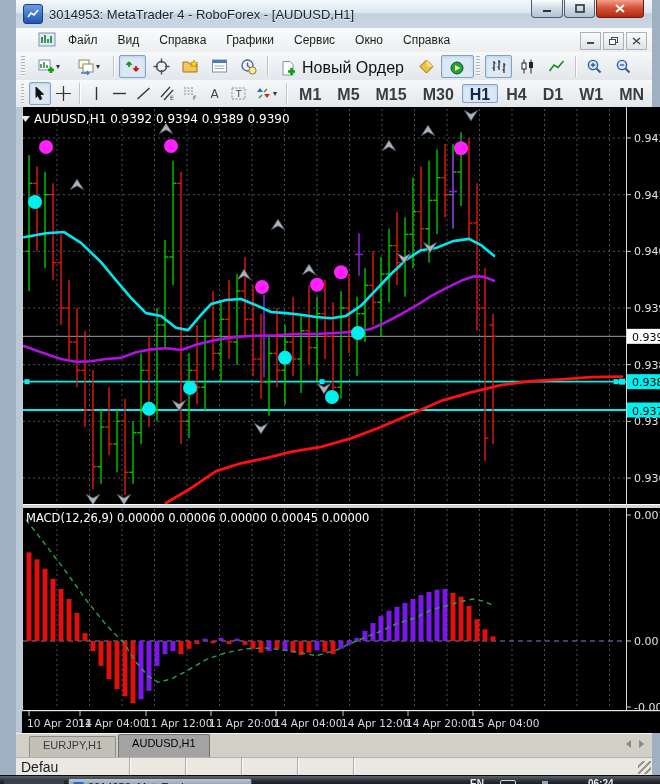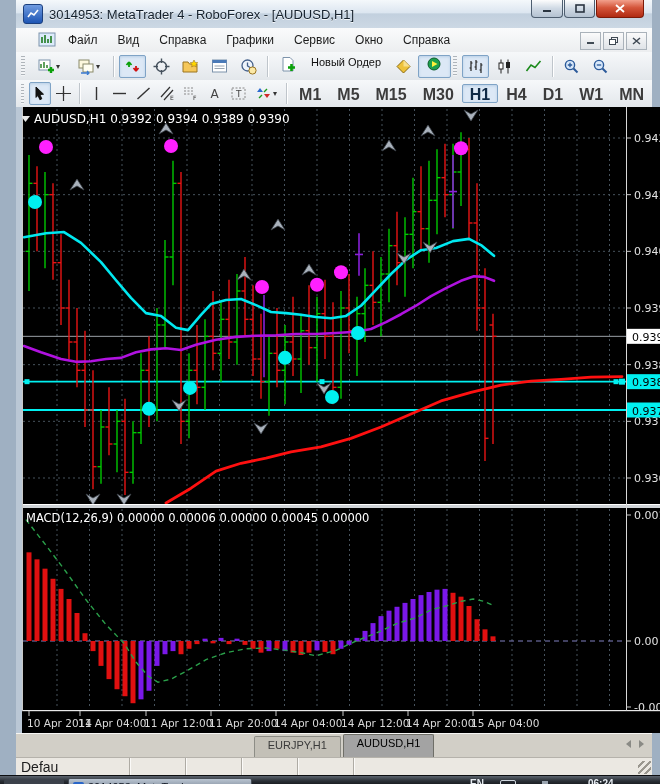--- a/index.html
+++ b/index.html
@@ -36,32 +36,32 @@
   .tbar2{top:80px;height:27px;}
   .grip{width:4px;height:20px;margin:0 4px 0 2px;
     background:repeating-linear-gradient(180deg,#aeb4ba 0 1px,#f2f4f6 1px 3px);}
   .vsep{width:1px;height:21px;background:#bfc5cb;margin:0 4px;box-shadow:1px 0 0 #fff;}
   .tbtn{width:27px;height:23px;border:1px solid transparent;border-radius:2px;background:transparent;
     display:flex;align-items:center;justify-content:center;padding:0;margin:0 1px;}
   .tbtn.drop{width:38px;gap:1px;}
   .caret{font-size:8px;color:#333;font-family:"DejaVu Sans",sans-serif;}
   .pressed{border:1px solid #7fa3c6!important;background:#dce8f6!important;box-shadow:inset 0 1px 3px #b9cfe6;}
   .txtbtn{height:23px;border:1px solid transparent;border-radius:2px;background:transparent;
-    display:flex;align-items:flex-start;gap:14px;padding:0 7px;font-size:11px;color:#101010;font-family:"Liberation Sans",sans-serif;}
+    display:flex;align-items:flex-end;gap:5px;padding:0 7px;font-size:16px;color:#101010;font-family:"Liberation Sans",sans-serif;}
   .tf{height:19px;border:1px solid transparent;border-radius:2px;background:transparent;
     padding:1px 7px;font-size:16px;font-weight:bold;color:#3c3c3c;font-family:"Liberation Sans",sans-serif;}
   .tf.pressed{color:#102a46;}
 
   
   .chartwrap{position:absolute;left:0;top:107px;width:660px;height:626px;background:#000;}
   svg text{font-family:"DejaVu Sans",sans-serif;}
 
   
   .tabbar{position:absolute;left:0;top:733px;right:0;height:24px;background:#d2cfc7;
-    border-top:1px solid #f6f6f4;display:flex;align-items:flex-end;padding-left:22px;justify-content:center;}
+    border-top:1px solid #f6f6f4;display:flex;align-items:flex-end;padding-left:13px;}
   .tab{height:19px;padding:2px 13px 0;font-size:11px;color:#3a3a3a;background:#c3c0b7;
     border:1px solid #8d8d86;border-bottom:none;border-radius:2px 2px 0 0;margin-right:2px;white-space:nowrap;}
   .tab.active{background:#a3a3a3;color:#000;height:21px;border-color:#6f6f68;}
   .tabnav{position:absolute;right:8px;top:6px;display:flex;gap:8px;}
   .tria{width:0;height:0;border-top:4px solid transparent;border-bottom:4px solid transparent;}
   .tria.left{border-right:5px solid #8a8a85;}
   .tria.right{border-left:5px solid #8a8a85;}
 
   
   .statusbar{position:absolute;left:0;top:757px;right:0;height:18px;background:#ebe8e2;

